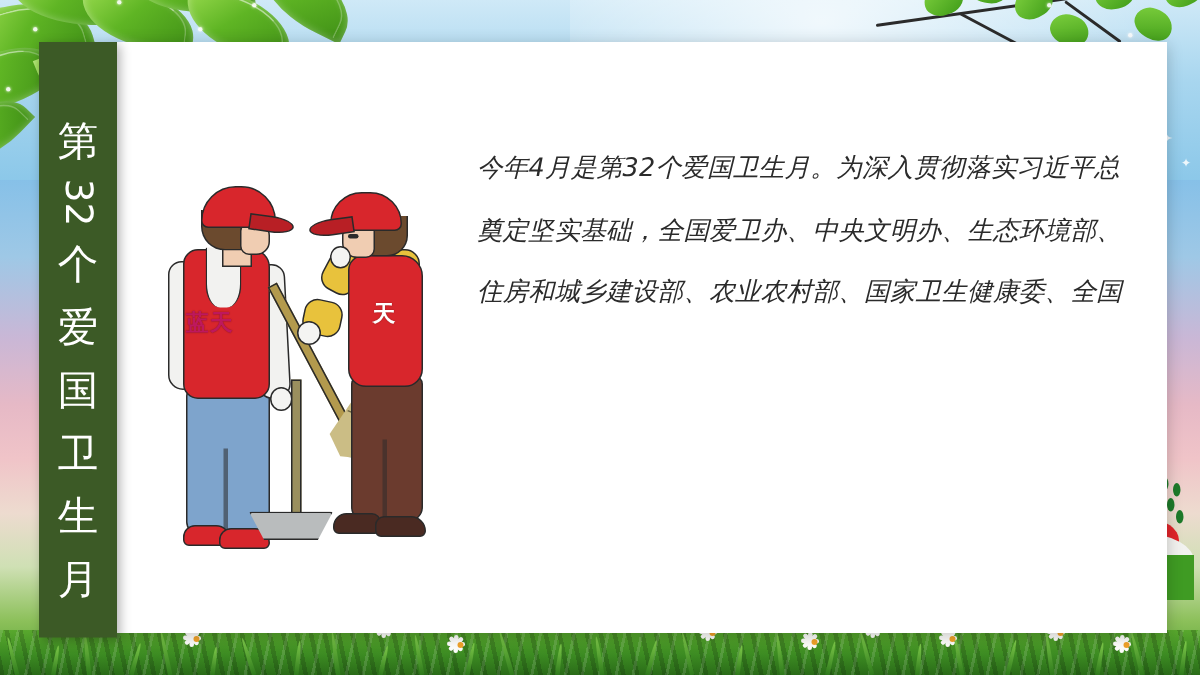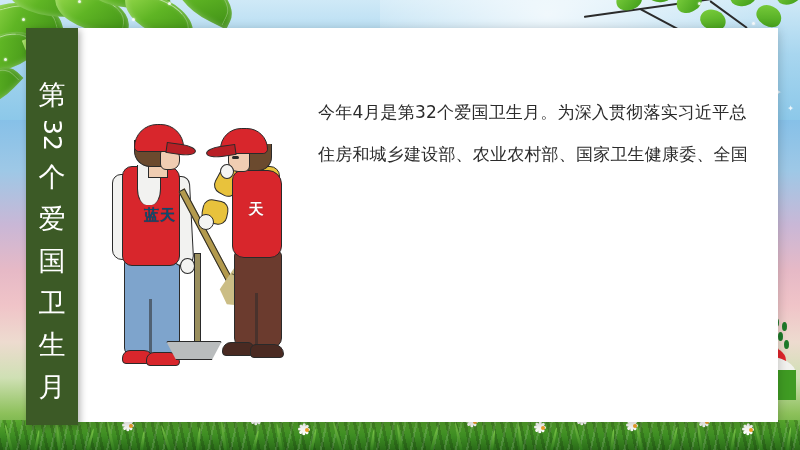--- a/index.html
+++ b/index.html
@@ -77,21 +77,21 @@
   .titlebar{position:absolute;left:26px;top:28px;width:52px;height:397px;
       background:#3c5a26;box-shadow:2px 2px 7px rgba(0,0,0,.30);
       display:flex;flex-direction:column;align-items:center;justify-content:flex-start;
       padding-top:46px;box-sizing:border-box;}
   .titlebar .ch{color:#ffffff;font-size:27px;line-height:42px;font-weight:400;
       font-family:"DejaVu Sans","Liberation Sans",sans-serif;letter-spacing:0;}
   .titlebar .ch.num{transform:rotate(90deg);display:inline-block;line-height:30px;
       font-size:25px;margin:4px 0 6px 0;}
 
   
-  .bodytext{position:absolute;left:318px;top:92px;width:450px;}
+  .bodytext{position:absolute;left:318px;top:92px;width:450px;font-style:italic;}
   .bodytext p{margin:0;color:#2b2b2b;font-size:17px;line-height:41.5px;
       letter-spacing:.2px;white-space:nowrap;font-family:"DejaVu Sans","Liberation Sans",sans-serif;}
 
   
   .illus{position:absolute;left:86px;top:108px;width:230px;height:275px;}
   .f{position:absolute;}
 
   
   .L{left:8px;top:10px;width:110px;height:268px;}
   .L .cap{position:absolute;left:40px;top:6px;width:48px;height:26px;background:#d8262c;
@@ -106,21 +106,21 @@
       border:1.4px solid #2a2a2a;}
   .L .sleeveL{position:absolute;left:18px;top:56px;width:18px;height:84px;background:#f2f2f0;
       border:1.4px solid #2a2a2a;border-radius:9px 4px 10px 10px;}
   .L .sleeveR{position:absolute;left:76px;top:58px;width:20px;height:88px;background:#f2f2f0;
       border:1.4px solid #2a2a2a;border-radius:4px 9px 10px 10px;transform:rotate(-3deg);}
   .L .vest{position:absolute;left:28px;top:48px;width:56px;height:98px;background:#d8262c;
       border:1.4px solid #2a2a2a;border-radius:10px 12px 10px 10px;}
   .L .vest::after{content:"";position:absolute;left:14px;top:-2px;width:22px;height:40px;
       background:#f2f2f0;border-left:1.4px solid #2a2a2a;border-right:1.4px solid #2a2a2a;
       border-radius:0 0 40% 40%;}
-  .L .vtext{position:absolute;left:30px;top:88px;width:52px;text-align:right;color:#0c4a6e;
+  .L .vtext{position:absolute;left:30px;top:88px;width:52px;text-align:left;color:#be185d;
       font-size:15px;font-weight:700;letter-spacing:1px;text-shadow:0 0 1px rgba(0,0,0,.4);}
   .L .hand{position:absolute;left:86px;top:140px;width:13px;height:14px;background:#f4f4f2;
       border:1.4px solid #2a2a2a;border-radius:50%;}
   .L .pants{position:absolute;left:30px;top:140px;width:54px;height:96px;background:#7ea4cc;
       border:1.4px solid #2a2a2a;border-radius:6px 6px 8px 8px;}
   .L .pants::after{content:"";position:absolute;left:24px;top:40px;width:3px;height:56px;
       background:#2a2a2a;opacity:.55;}
   .L .shoeA{position:absolute;left:28px;top:232px;width:30px;height:12px;background:#d8262c;
       border:1.4px solid #2a2a2a;border-radius:8px 10px 4px 4px;}
   .L .shoeB{position:absolute;left:52px;top:234px;width:32px;height:12px;background:#d8262c;
@@ -436,16 +436,17 @@
     <span class="ch">个</span>
     <span class="ch">爱</span>
     <span class="ch">国</span>
     <span class="ch">卫</span>
     <span class="ch">生</span>
     <span class="ch">月</span>
   </div>
 
   <div class="bodytext">
     <p>今年4月是第32个爱国卫生月。为深入贯彻落实习近平总</p>
+    <p>奠定坚实基础，全国爱卫办、中央文明办、生态环境部、</p>
     <p>住房和城乡建设部、农业农村部、国家卫生健康委、全国</p>
   </div>
 
 </div>
 
 </body></html>

